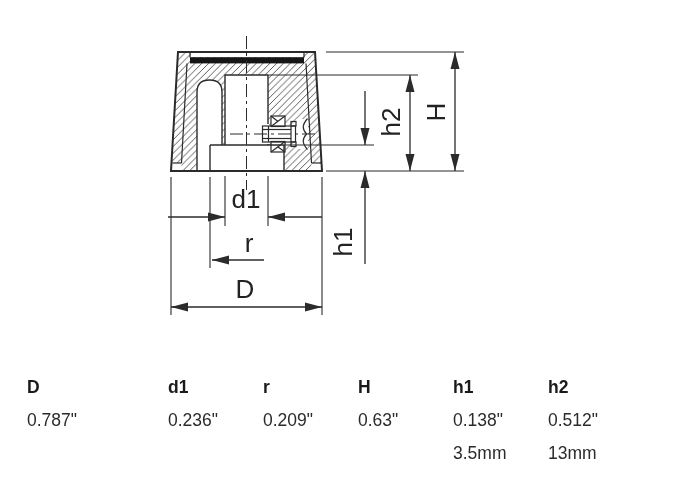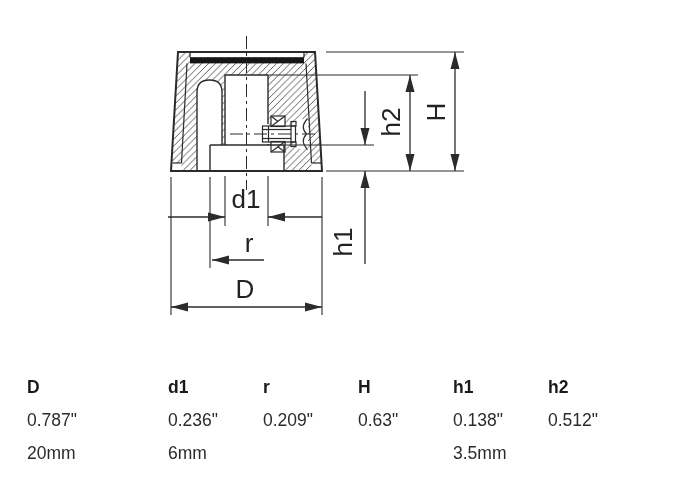--- a/index.html
+++ b/index.html
@@ -143,39 +143,38 @@
     <text transform="translate(445,112) rotate(-90)" text-anchor="middle">H</text>
     <text transform="translate(400,122) rotate(-90)" text-anchor="middle">h2</text>
     <text transform="translate(352,242) rotate(-90)" text-anchor="middle">h1</text>
   </g>
 </svg>
 
 <div class="spec-table">
   <div class="spec-col c0">
     <div class="spec-h">D</div>
     <div>0.787"</div>
-    <div>20mm</div>
   </div>
   <div class="spec-col c1">
     <div class="spec-h">d1</div>
     <div>0.236"</div>
-    <div>6mm</div>
   </div>
   <div class="spec-col c2">
     <div class="spec-h">r</div>
     <div>0.209"</div>
   </div>
   <div class="spec-col c3">
     <div class="spec-h">H</div>
     <div>0.63"</div>
   </div>
   <div class="spec-col c4">
     <div class="spec-h">h1</div>
     <div>0.138"</div>
     <div>3.5mm</div>
   </div>
   <div class="spec-col c5">
     <div class="spec-h">h2</div>
     <div>0.512"</div>
+    <div>13mm</div>
   </div>
 </div>
 
 </div>
 
 </body></html>

